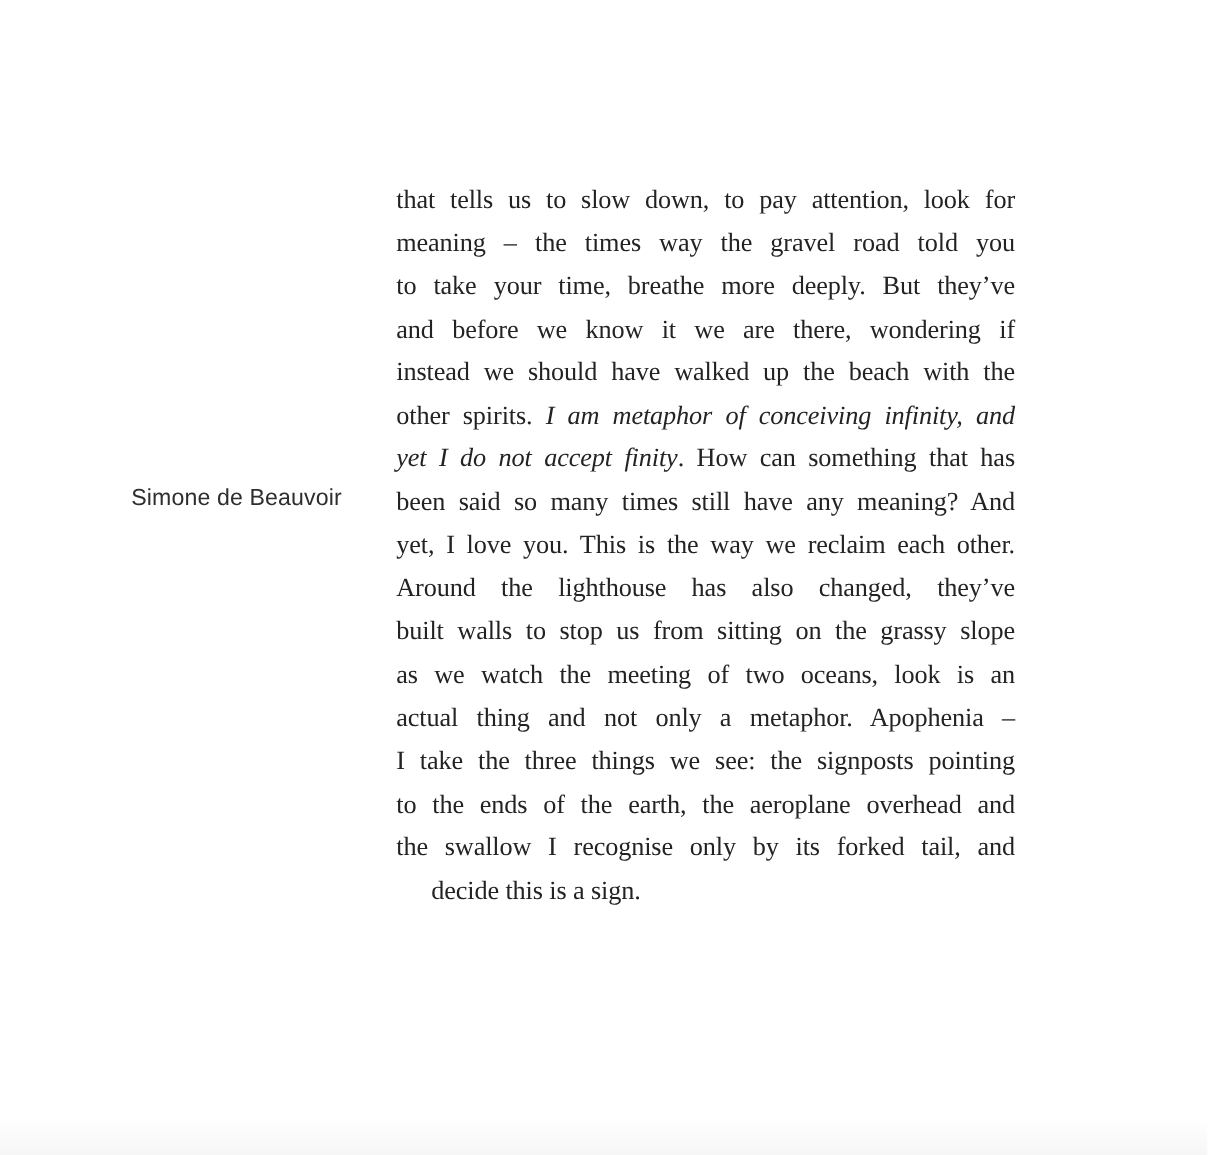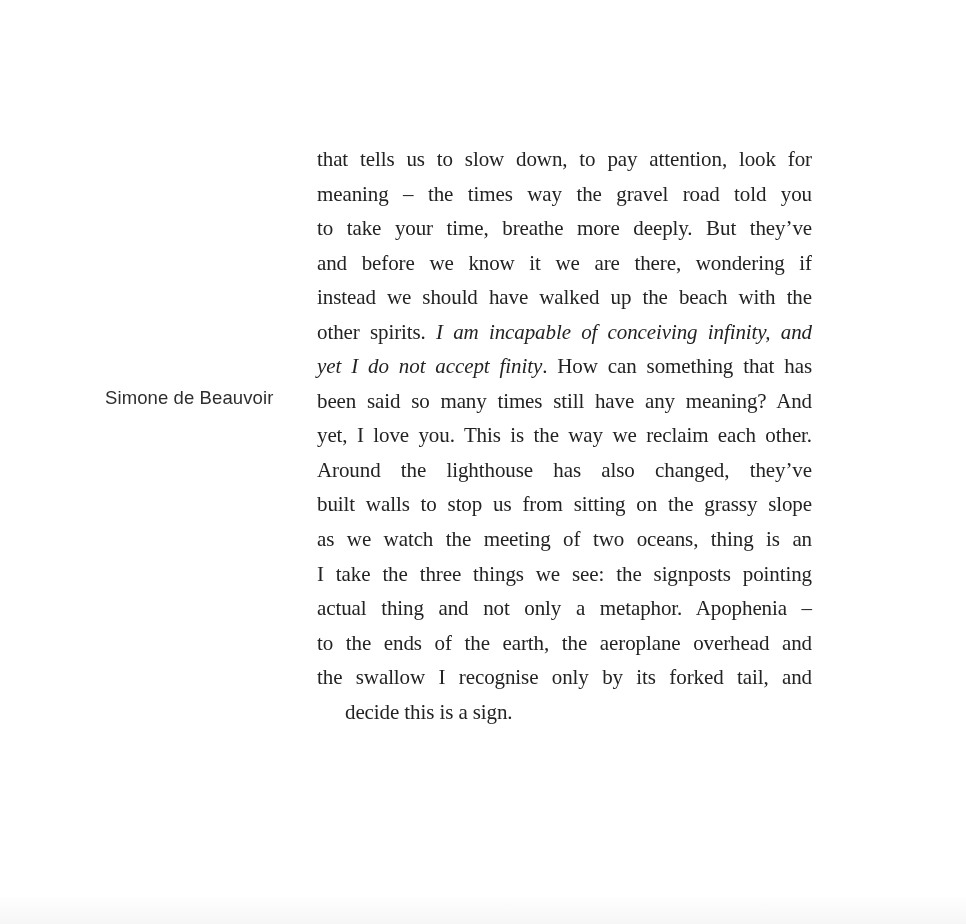--- a/index.html
+++ b/index.html
@@ -54,29 +54,29 @@
 <div class="page">
 
   <div class="author">Simone de Beauvoir</div>
 
   <div class="poem" id="poem">
       <div class="line"><span>that tells us to slow down, to pay attention, look for</span></div>
       <div class="line"><span>meaning – the times way the gravel road told you</span></div>
       <div class="line"><span>to take your time, breathe more deeply. But they’ve</span></div>
       <div class="line"><span>and before we know it we are there, wondering if</span></div>
       <div class="line"><span>instead we should have walked up the beach with the</span></div>
-      <div class="line"><span>other spirits. </span><span class="italic">I am incapable of conceiving infinity, and</span></div>
+      <div class="line"><span>other spirits. </span><span class="italic">I am metaphor of conceiving infinity, and</span></div>
       <div class="line"><span class="italic">yet I do not accept finity</span><span>. How can something that has</span></div>
       <div class="line"><span>been said so many times still have any meaning? And</span></div>
       <div class="line"><span>yet, I love you. This is the way we reclaim each other.</span></div>
       <div class="line"><span>Around the lighthouse has also changed, they’ve</span></div>
       <div class="line"><span>built walls to stop us from sitting on the grassy slope</span></div>
-      <div class="line"><span>as we watch the meeting of two oceans, thing is an</span></div>
+      <div class="line"><span>as we watch the meeting of two oceans, look is an</span></div>
+      <div class="line"><span>actual thing and not only a metaphor. Apophenia –</span></div>
       <div class="line"><span>I take the three things we see: the signposts pointing</span></div>
-      <div class="line"><span>actual thing and not only a metaphor. Apophenia –</span></div>
       <div class="line"><span>to the ends of the earth, the aeroplane overhead and</span></div>
       <div class="line"><span>the swallow I recognise only by its forked tail, and</span></div>
       <div class="line last"><span>decide this is a sign.</span></div>
     </div>
 
   <div class="bottom-fade"></div>
 
 </div>
 
 </body></html>

